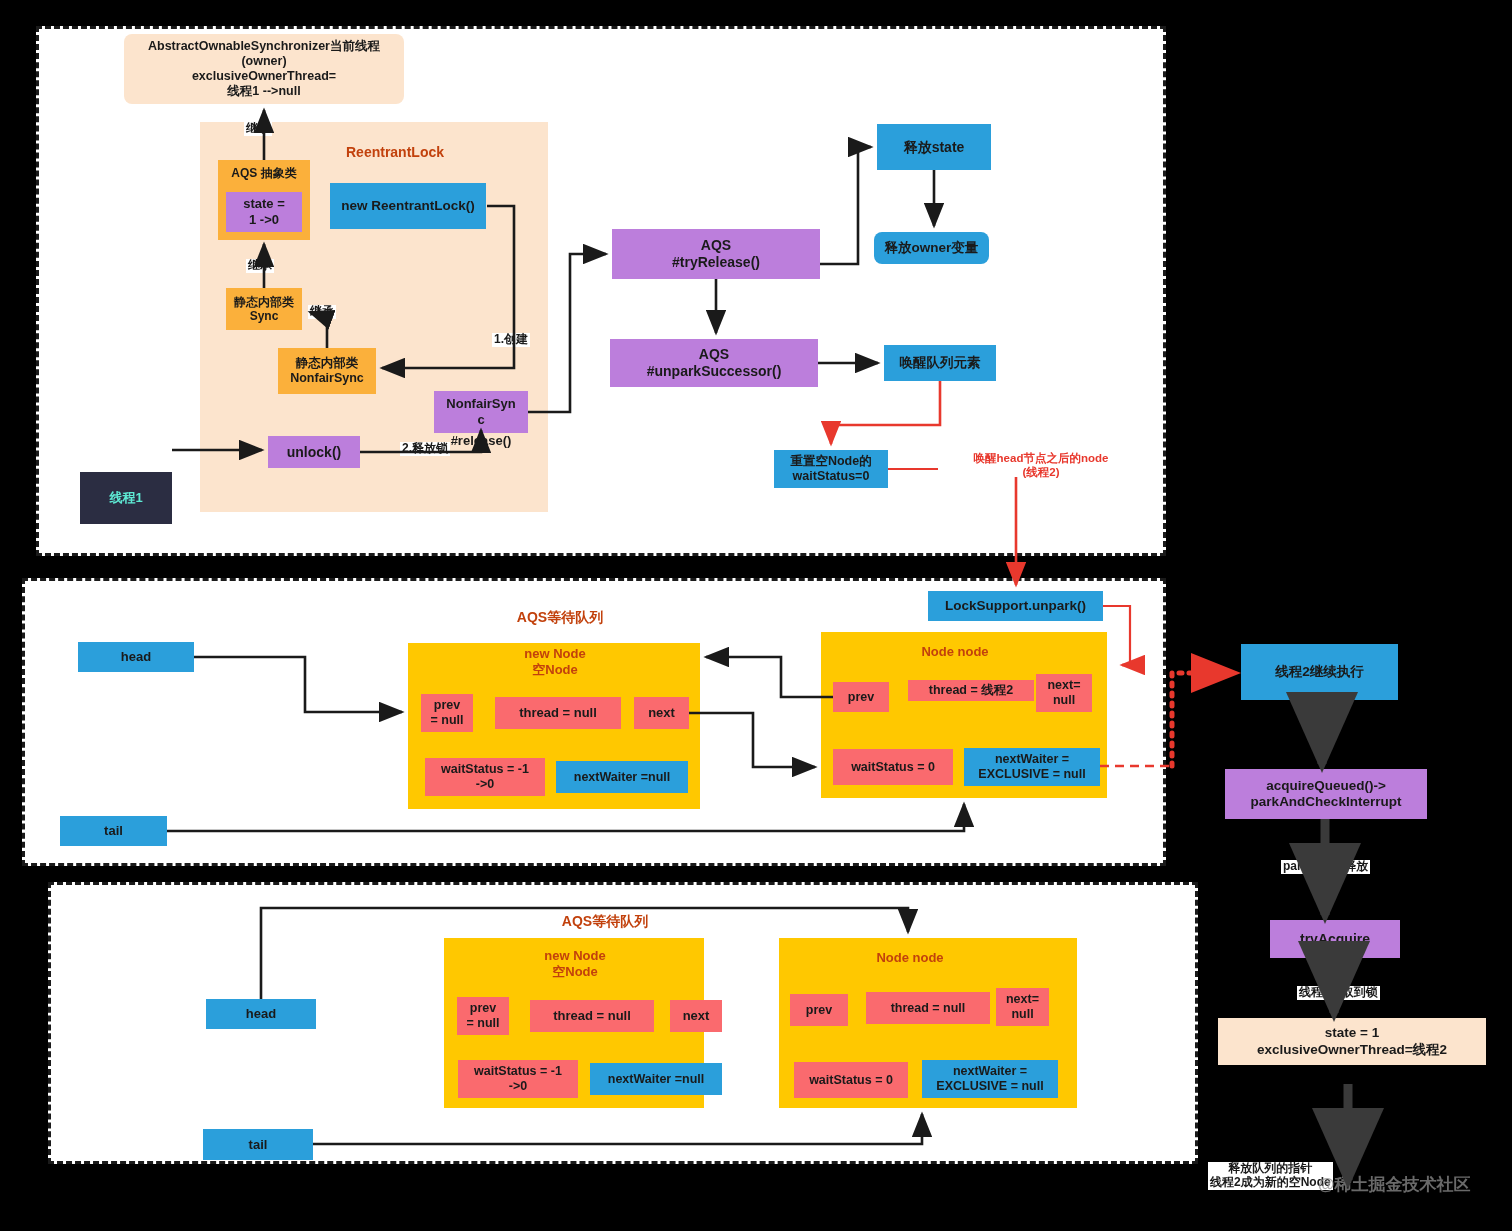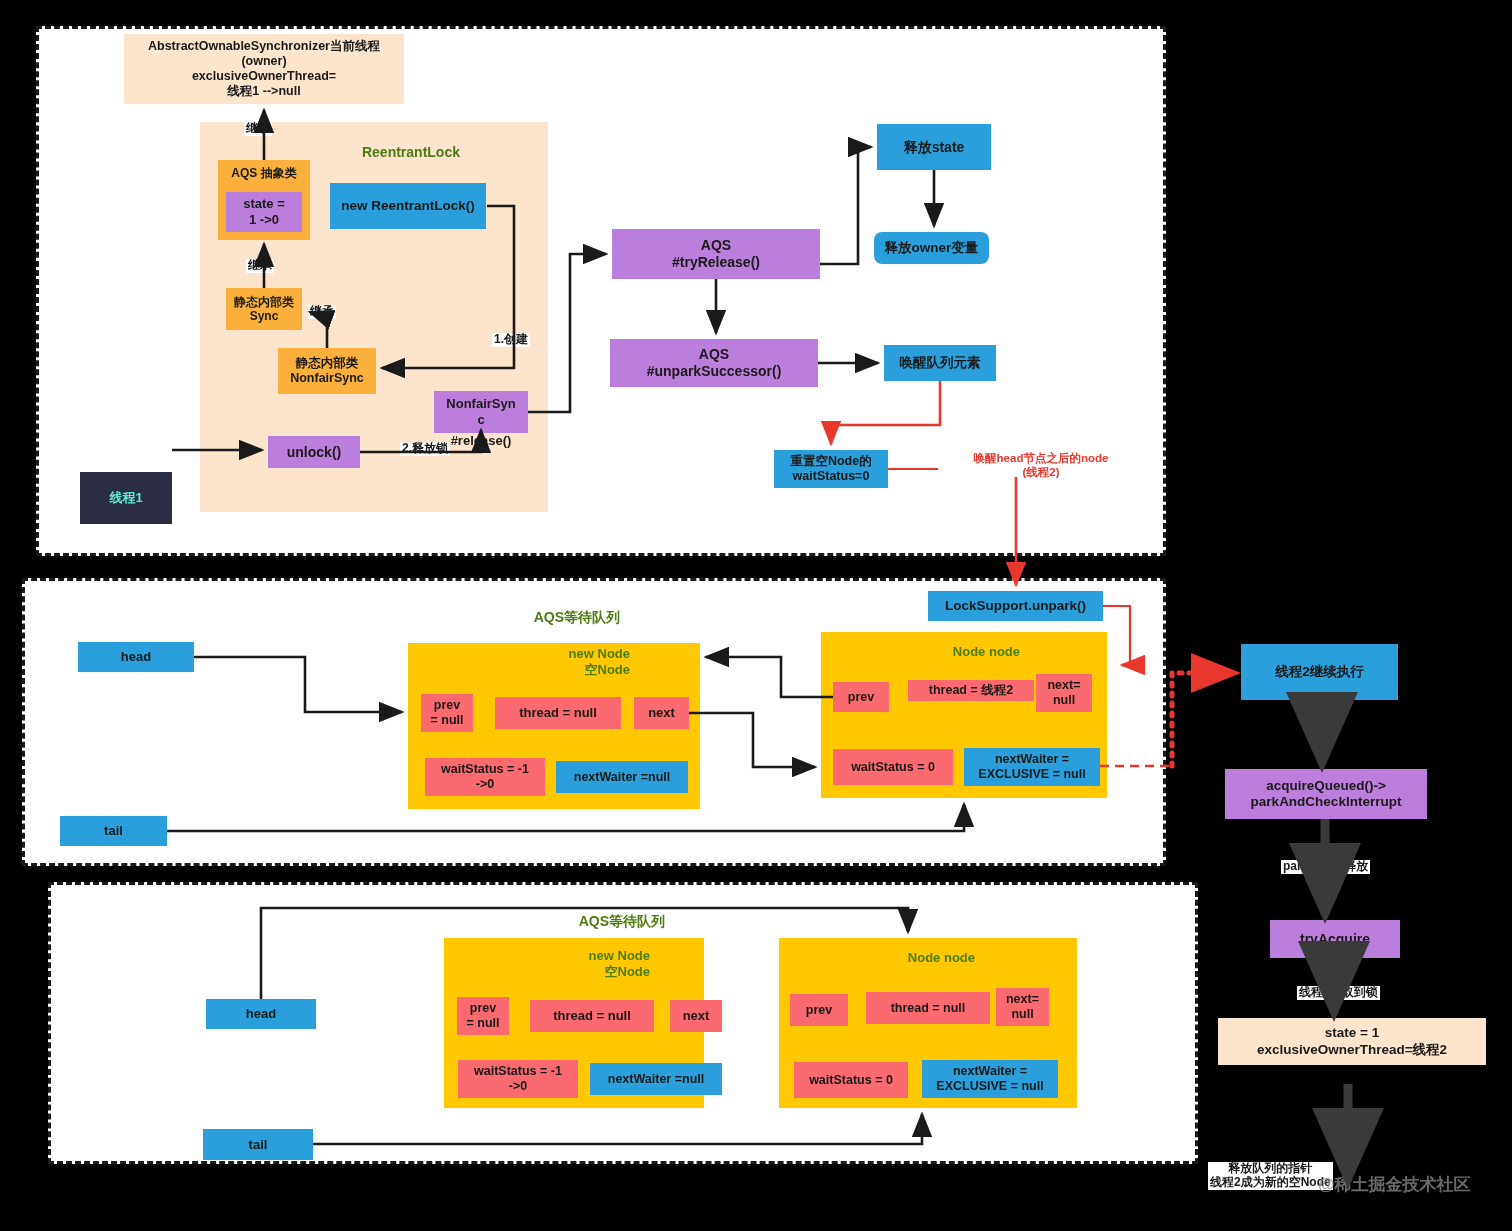--- a/index.html
+++ b/index.html
@@ -11,35 +11,35 @@
        line-height:1.2;padding:2px;}
   .blue{background:#2b9fdb;}
   .orange{background:#fbb03b;}
   .purple{background:#bc7edc;}
   .peach{background:#fce4cd;}
   .red{background:#fa6a6e;}
   .navy{background:#2b2d42;color:#5eead4;margin-top:48px;}
   .yellow{background:#ffc800;}
   .lbl{position:absolute;font-weight:bold;color:#1a1a1a;background:#fff;
        text-align:center;line-height:1.15;padding:0 2px;white-space:nowrap;}
-  .plain{position:absolute;font-weight:bold;color:#4d7c0f;text-align:right;line-height:1.2;}
+  .plain{position:absolute;font-weight:bold;color:#c2410c;text-align:center;line-height:1.2;}
   .redlbl{position:absolute;font-weight:bold;color:#e8382d;text-align:center;line-height:1.2;white-space:nowrap;}
   svg.ov{position:absolute;left:0;top:0;width:1512px;height:1231px;pointer-events:none;}
   .wm{position:absolute;color:#8d8d8d;font-weight:bold;opacity:.75;}
   .nf-sub{position:absolute;font-weight:bold;color:#1a1a1a;text-align:center;}
 </style>
 </head>
 <body>
 
 <div class="panel" style="left:36px;top:26px;width:1130px;height:530px;"></div>
 
 <div class="box peach" style="left:200px;top:122px;width:348px;height:390px;"></div>
 <div class="plain" style="left:330px;top:144px;width:130px;font-size:14px;">ReentrantLock</div>
 
-<div class="box peach" style="left:124px;top:34px;width:280px;height:70px;flex-direction:column;font-size:12.5px;">
+<div class="box peach" style="left:124px;top:34px;width:280px;height:70px;flex-direction:column;font-size:12.5px;border-radius:8px;">
   <span>AbstractOwnableSynchronizer当前线程</span>
   <span>(owner)</span>
   <span>exclusiveOwnerThread=</span>
   <span>线程1 --&gt;null</span>
 </div>
 
 <div class="box orange" style="left:218px;top:160px;width:92px;height:80px;flex-direction:column;justify-content:flex-start;padding-top:6px;font-size:12px;">
   <span>AQS 抽象类</span>
 </div>
 <div class="box purple" style="left:226px;top:192px;width:76px;height:40px;flex-direction:column;font-size:13px;">

